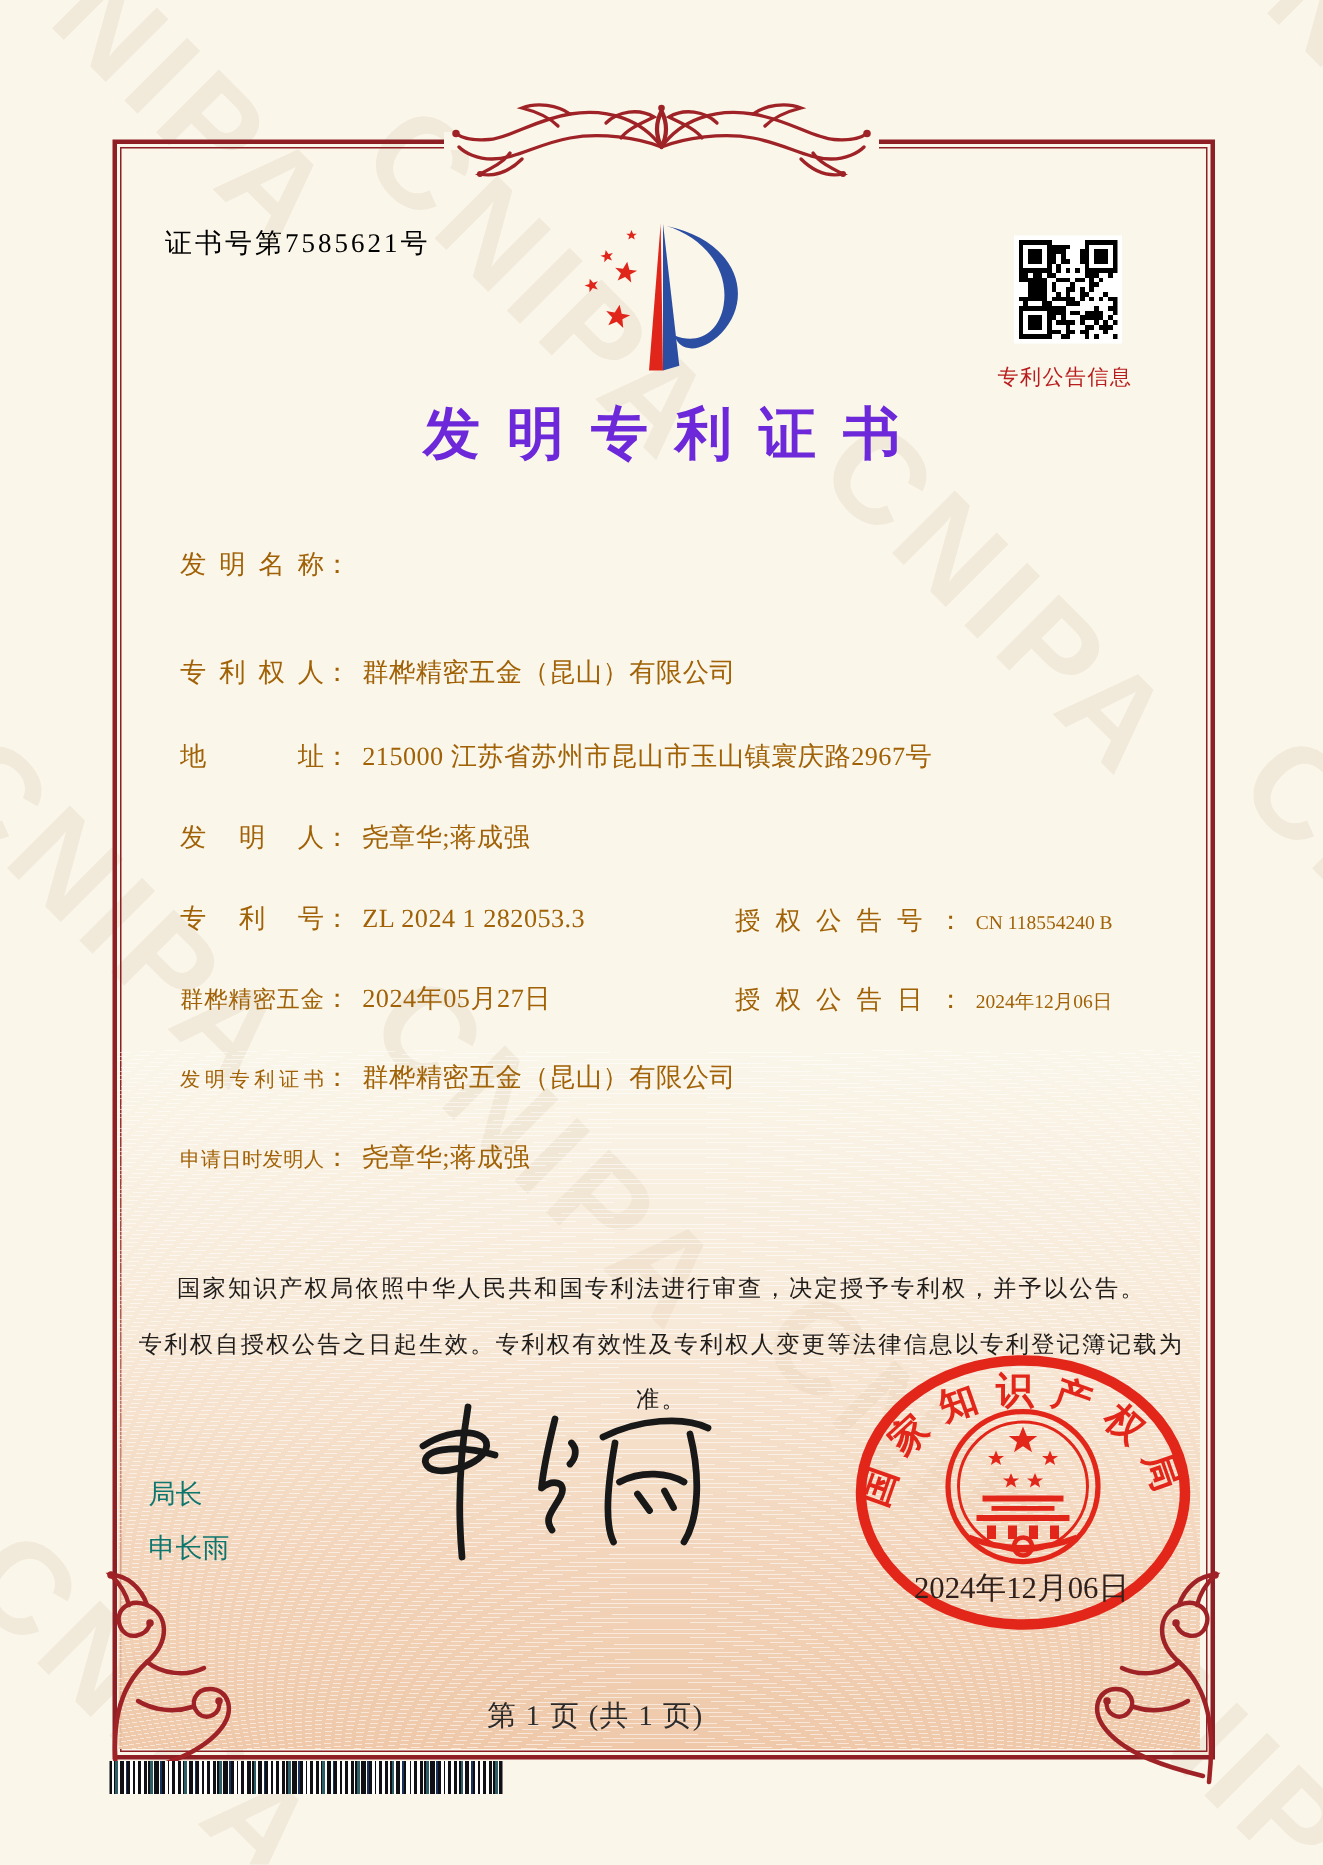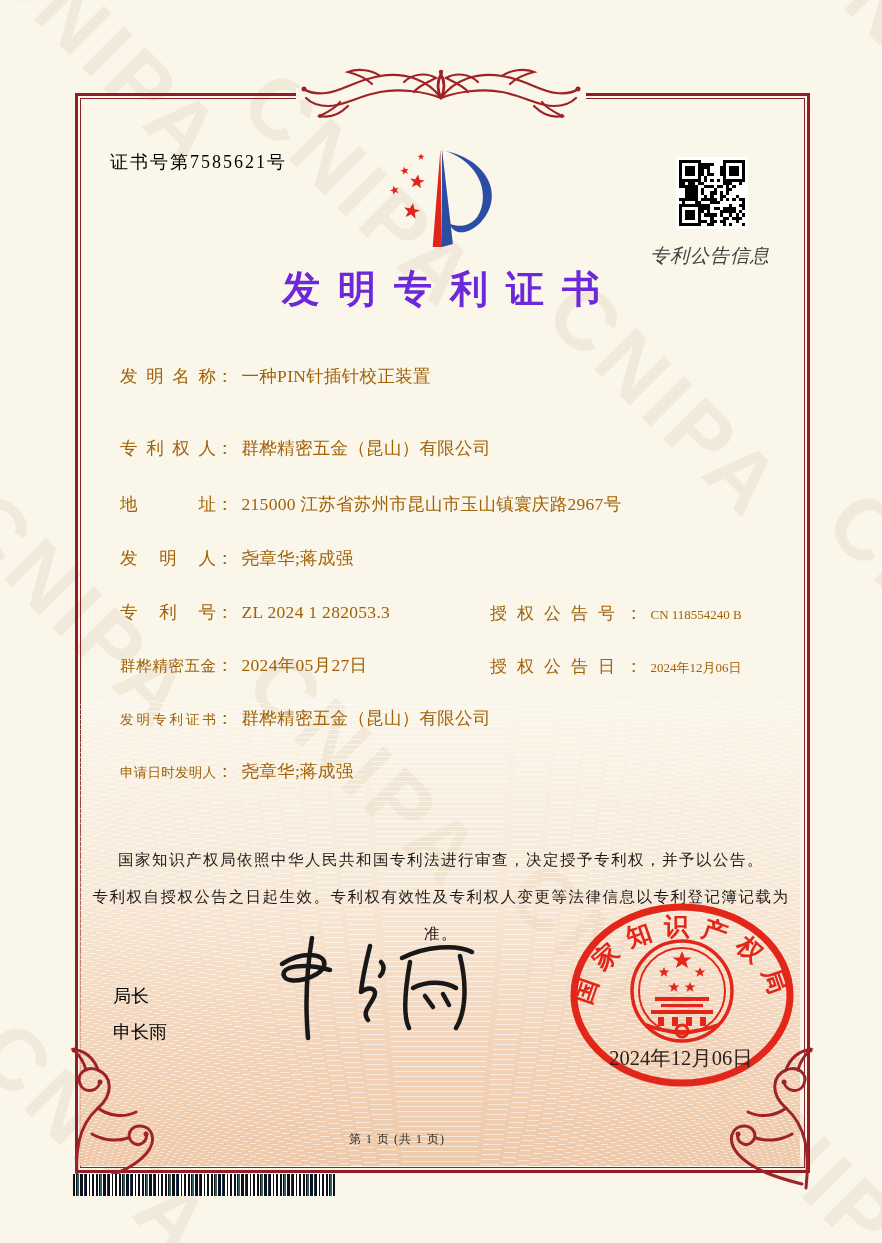--- a/index.html
+++ b/index.html
@@ -12,41 +12,41 @@
   .frame-inner{position:absolute;inset:2px;border:1px solid #8e1f24;}
   
   .waves{position:absolute;left:79px;top:700px;width:721px;height:466px;pointer-events:none;
     background:
       repeating-radial-gradient(ellipse 1800px 500px at 50% 135%, rgba(255,255,255,0.55) 0 1.5px, rgba(255,255,255,0) 1.5px 9px),
       linear-gradient(to bottom, rgba(243,211,185,0) 0%, rgba(243,209,182,0.35) 40%, rgba(240,202,172,0.75) 72%, rgba(238,198,166,0.95) 100%);}
   
   .certno{position:absolute;left:110px;top:150px;font-size:18px;color:#000000;letter-spacing:2px;}
   .logo{position:absolute;left:372px;top:146px;}
   .qr{position:absolute;left:676px;top:157px;width:66px;height:66px;background:#fff;padding:3px;}
-  .qrcap{position:absolute;left:645px;top:243px;width:130px;text-align:center;font-size:19px;color:#404040;font-style:italic;letter-spacing:1px;}
+  .qrcap{position:absolute;left:645px;top:243px;width:130px;text-align:center;font-size:14px;color:#b91c1c;letter-spacing:1px;}
   .title{position:absolute;left:0;top:264px;width:100%;text-align:center;font-size:38px;font-weight:bold;color:#6d28d9;letter-spacing:18px;text-indent:18px;}
   
   .row{position:absolute;left:120px;display:flex;align-items:baseline;color:#a16207;}
   .row.rcol{left:490px;}
   .flabel{display:inline-block;width:96px;text-align:justify;text-align-last:justify;font-size:17.5px;}
   .flabel.small{font-size:13.5px;}
   .flabel.mid{font-size:15.5px;}
   .rlabel{font-size:17px;letter-spacing:10px;}
   .colon{font-size:17.5px;margin:0 8px 0 0;}
   .fvalue{font-size:17.5px;letter-spacing:0.3px;white-space:nowrap;}
   .rvalue{font-size:13px;}
   
   .statement{position:absolute;left:90px;top:841px;width:702px;text-align:center;font-size:15.5px;color:#201c1a;line-height:37px;letter-spacing:1.5px;}
   
-  .director{position:absolute;left:113px;top:978px;font-family:"Liberation Sans","DejaVu Sans",sans-serif;font-size:18px;color:#000000;line-height:36px;}
+  .director{position:absolute;left:99px;top:978px;font-family:"Liberation Sans","DejaVu Sans",sans-serif;font-size:18px;color:#0f766e;line-height:36px;}
   .sig{position:absolute;left:250px;top:930px;}
   
   .seal{position:absolute;left:568px;top:901px;}
   
-  .pagefoot{position:absolute;left:0;top:1131px;width:794px;text-align:center;font-size:12px;color:#2b2b2b;letter-spacing:1px;}
+  .pagefoot{position:absolute;left:0;top:1131px;width:794px;text-align:center;font-size:19px;color:#2b2b2b;letter-spacing:1px;}
   .barcode{position:absolute;left:73px;top:1174px;width:262px;height:22px;
     background:repeating-linear-gradient(90deg,
       #101014 0 2px, #ffffff 2px 3px, #101014 3px 4px, #2e5e66 4px 6px, #ffffff 6px 7px,
       #101014 7px 10px, #ffffff 10px 11px, #17335d 11px 12px, #101014 12px 14px, #ffffff 14px 16px,
       #101014 16px 17px, #ffffff 17px 19px, #101014 19px 21px, #ffffff 21px 23px);}
   .orn-top{position:absolute;left:296px;top:62px;}
   .orn-bl{position:absolute;left:48px;top:1042px;}
   .orn-br{position:absolute;left:686px;top:1042px;transform:scaleX(-1);}
 </style>
 </head>
@@ -293,21 +293,20 @@
       <rect x="1" y="15" width="5" height="5" fill="#fff"></rect>
       <rect x="2" y="16" width="3" height="3" fill="#000"></rect>
     </svg>
   <div class="qrcap">专利公告信息</div>
 
   <div class="title">发明专利证书</div>
 
   <div class="row" style="top:364px">
     <span class="flabel">发明名称</span>
       <span class="colon">：</span>
-    <span class="fvalue">一种PIN针插针校正装置</span>
   </div>
   <div class="row" style="top:436px">
     <span class="flabel">专利权人</span>
       <span class="colon">：</span>
     <span class="fvalue">群桦精密五金（昆山）有限公司</span>
   </div>
   <div class="row" style="top:492px">
     <span class="flabel">地址</span>
       <span class="colon">：</span>
     <span class="fvalue">215000 江苏省苏州市昆山市玉山镇寰庆路2967号</span>

